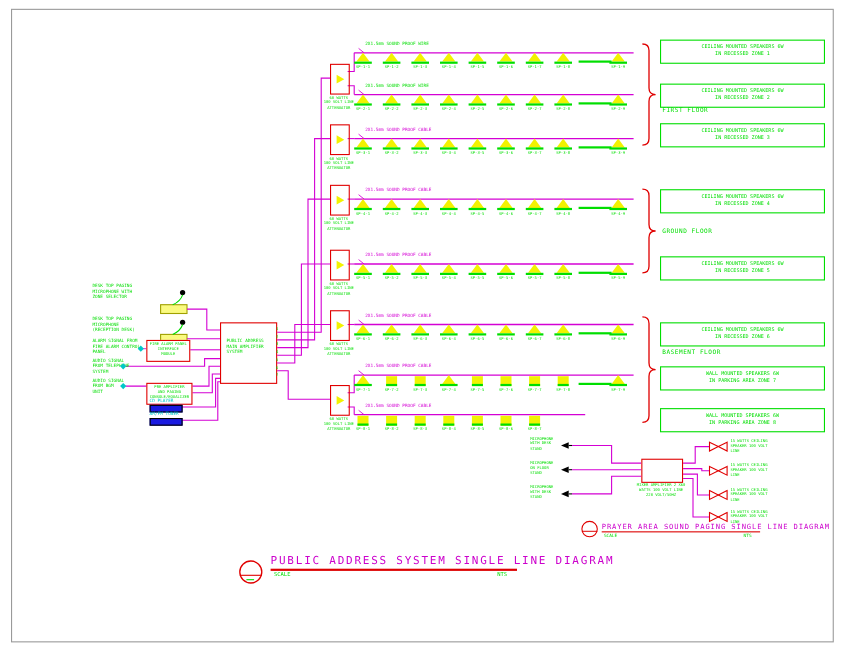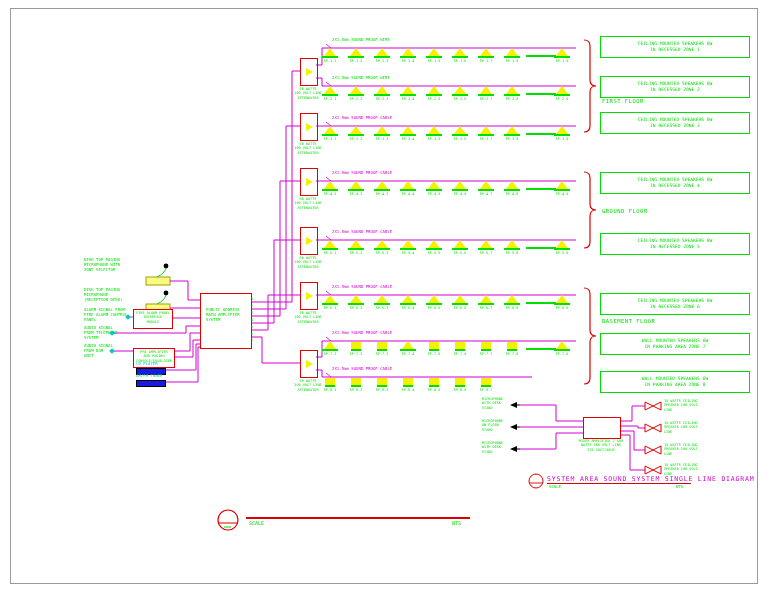--- a/index.html
+++ b/index.html
@@ -703,21 +703,22 @@
         <div>SPEAKER 100 VOLT</div>
         <div>LINE</div>
       </div>
       <div class="abs g f35" style="left:664px;top:463px;width:46px;">
         <div>15 WATTS CEILING</div>
         <div>SPEAKER 100 VOLT</div>
         <div>LINE</div>
       </div>
     </div>
 
+  <div class="abs title-main" style="left:246px;top:505px;">PUBLIC ADDRESS SYSTEM SINGLE LINE DIAGRAM</div>
   <div class="abs rule-red" style="left:246px;top:517px;width:224px;height:2px;"></div>
   <div class="abs g f5" style="left:249px;top:520px;">SCALE</div>
   <div class="abs g f5" style="left:452px;top:520px;">NTS</div>
 
-  <div class="abs title-sub" style="left:547px;top:475px;">SYSTEM AREA SOUND SYSTEM SINGLE LINE DIAGRAM</div>
+  <div class="abs title-sub" style="left:547px;top:475px;">PRAYER AREA SOUND PAGING SINGLE LINE DIAGRAM</div>
   <div class="abs rule-red" style="left:547px;top:483px;width:144px;height:1.4px;"></div>
   <div class="abs g f4" style="left:549px;top:485px;">SCALE</div>
   <div class="abs g f4" style="left:676px;top:485px;">NTS</div>
 </div>
 
 </body></html>

